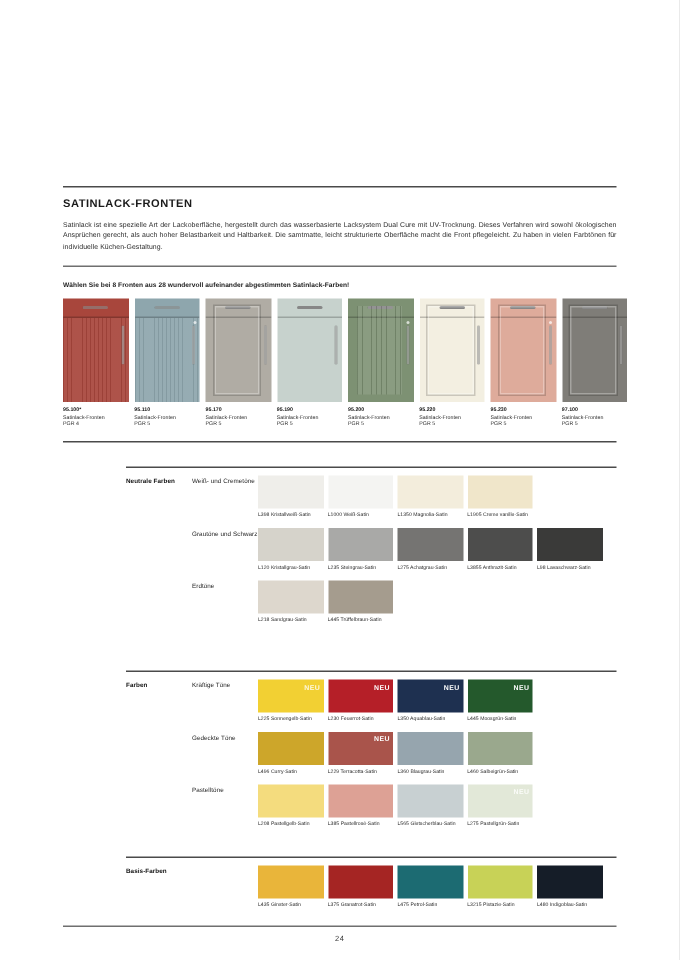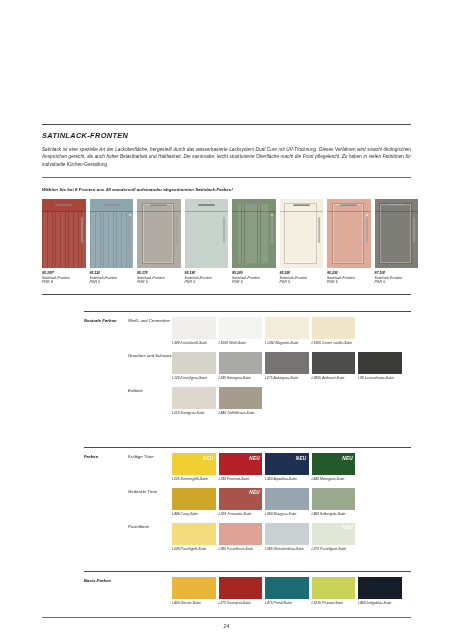--- a/index.html
+++ b/index.html
@@ -10,21 +10,20 @@
   .page{
     position:relative;
     width:453px;height:640px;
     background:#ffffff;
     overflow:hidden;
   }
   .sheet{
     position:absolute;
     left:0;top:0;right:0;bottom:0;
     padding:16px;
-    font-style:italic;
   }
 
   
   .rule{
     height:1px;background:#4a4a4a;width:100%;
   }
   .rule.thin{height:1px;background:#6f6f6f;}
 
   
   .intro{

